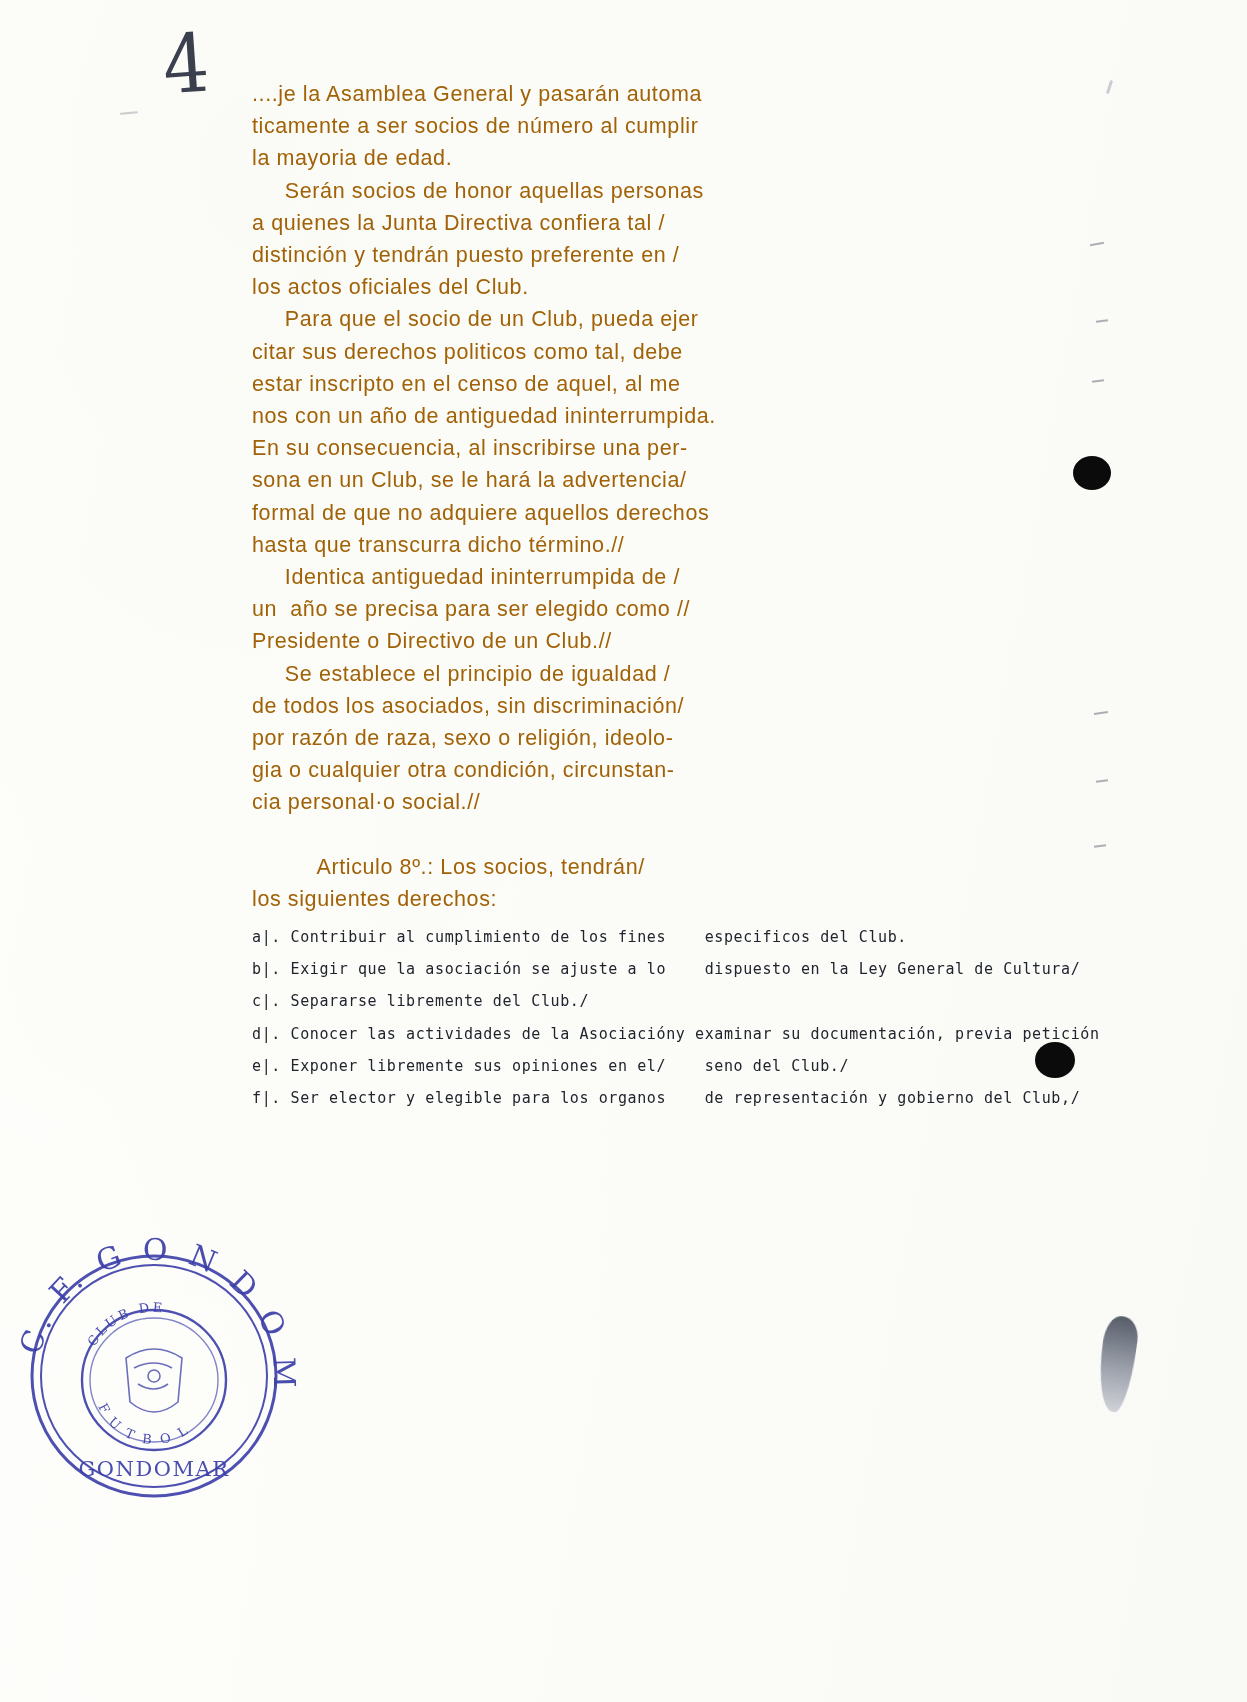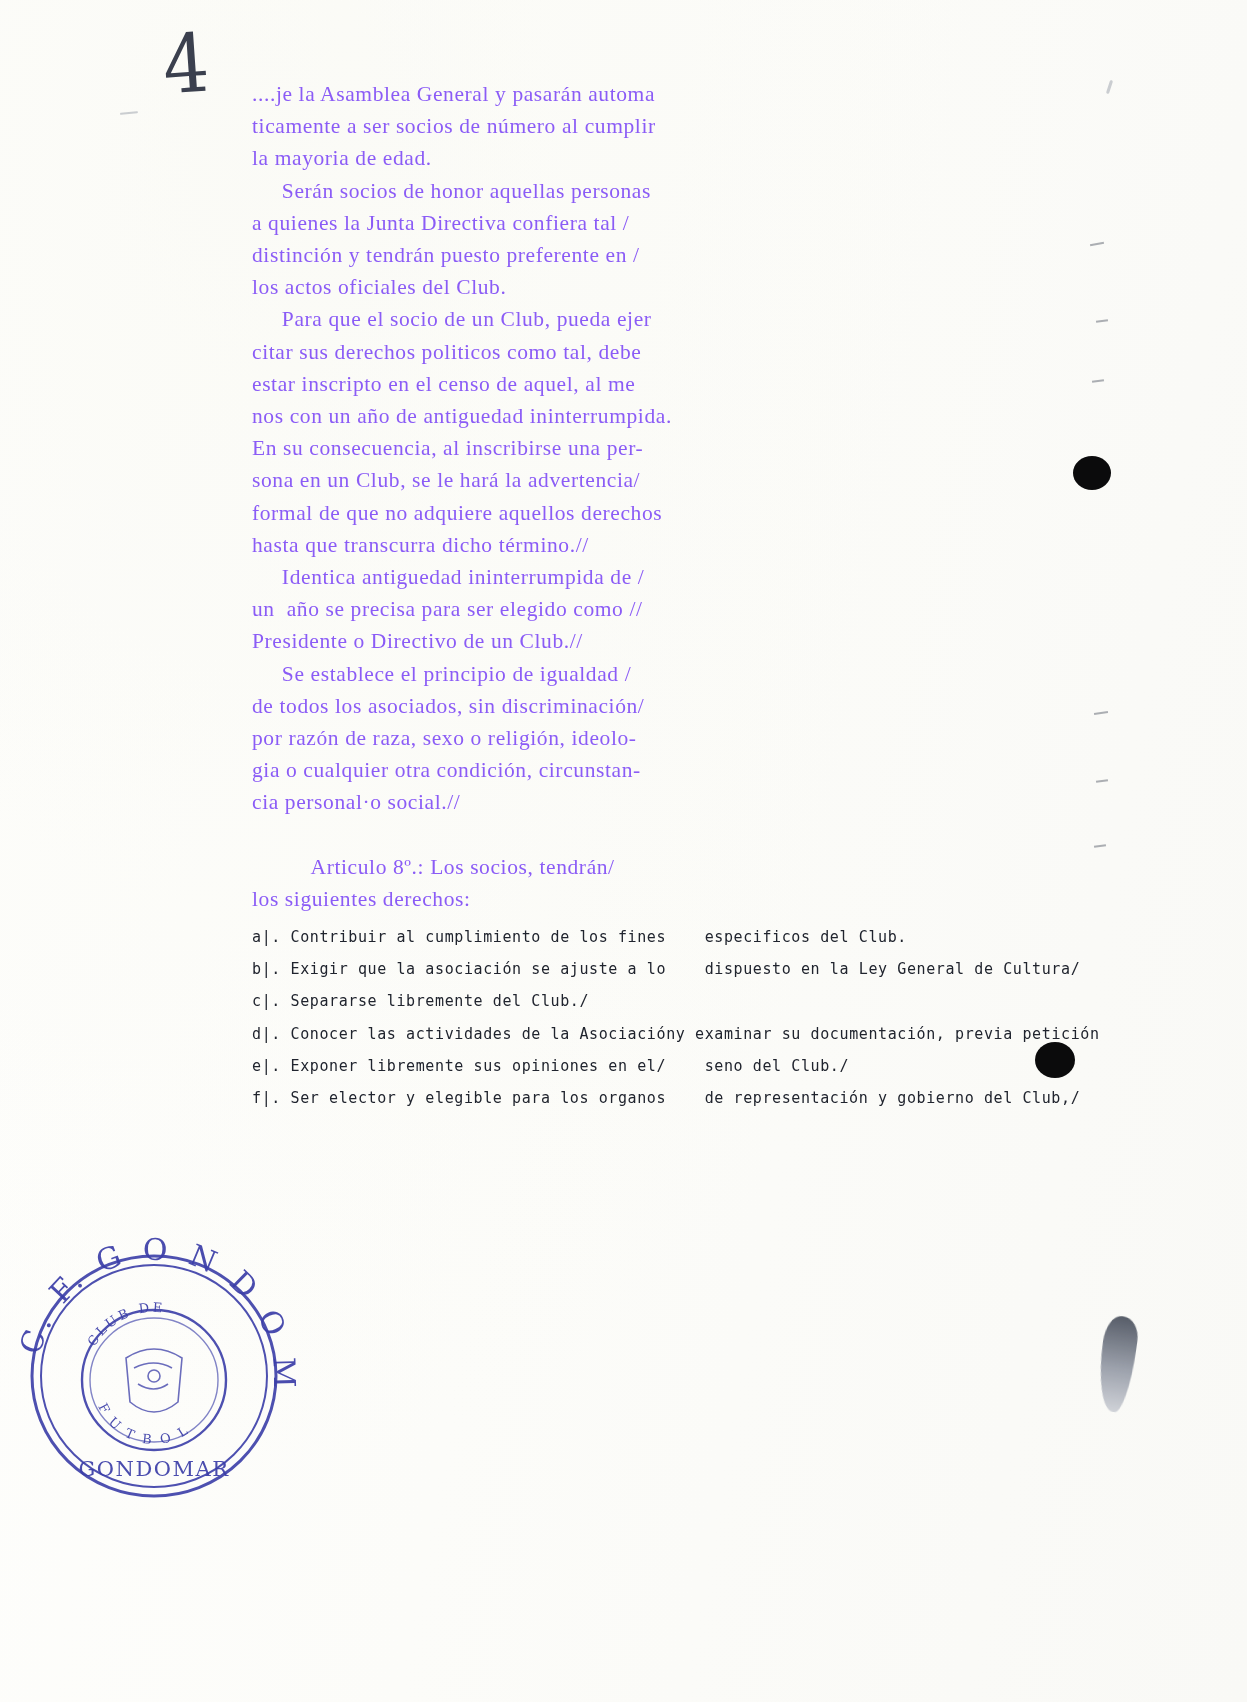--- a/index.html
+++ b/index.html
@@ -42,24 +42,24 @@
     font-weight: 300;
     opacity: 0.92;
   }
 
   
   .typed {
     position: absolute;
     left: 252px;
     top: 78px;
     width: 830px;
-    font-family: Liberation Serif, serif;
+    font-family: Liberation Sans, sans-serif;
     font-size: 21.5px;
     line-height: 32.2px;
-    color: #8b5cf6;
+    color: #a16207;
     letter-spacing: 0.6px;
     white-space: pre;
   }
   .typed .ln {
     display: block;
     white-space: pre;
   }
   .typed .ln.blank {
     height: 32.2px;
   }

